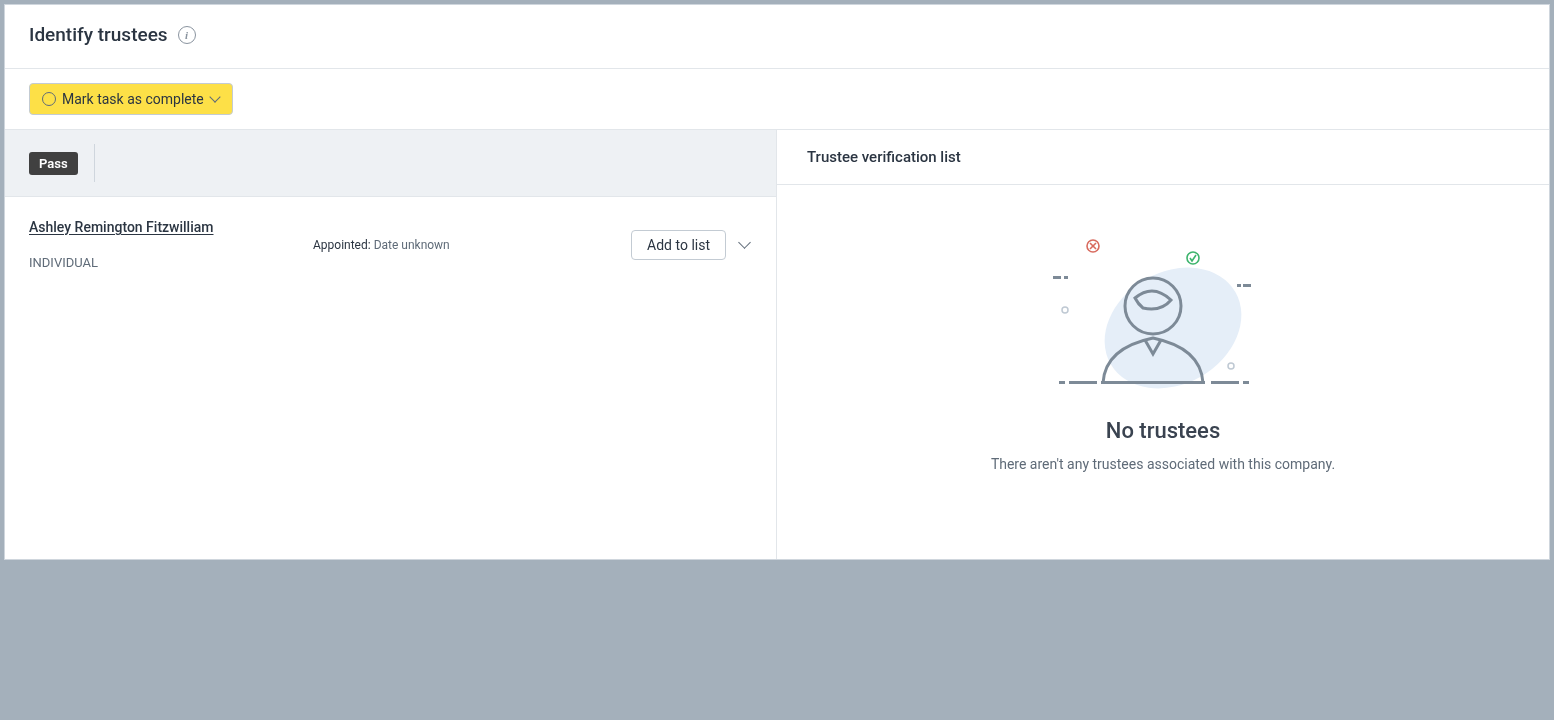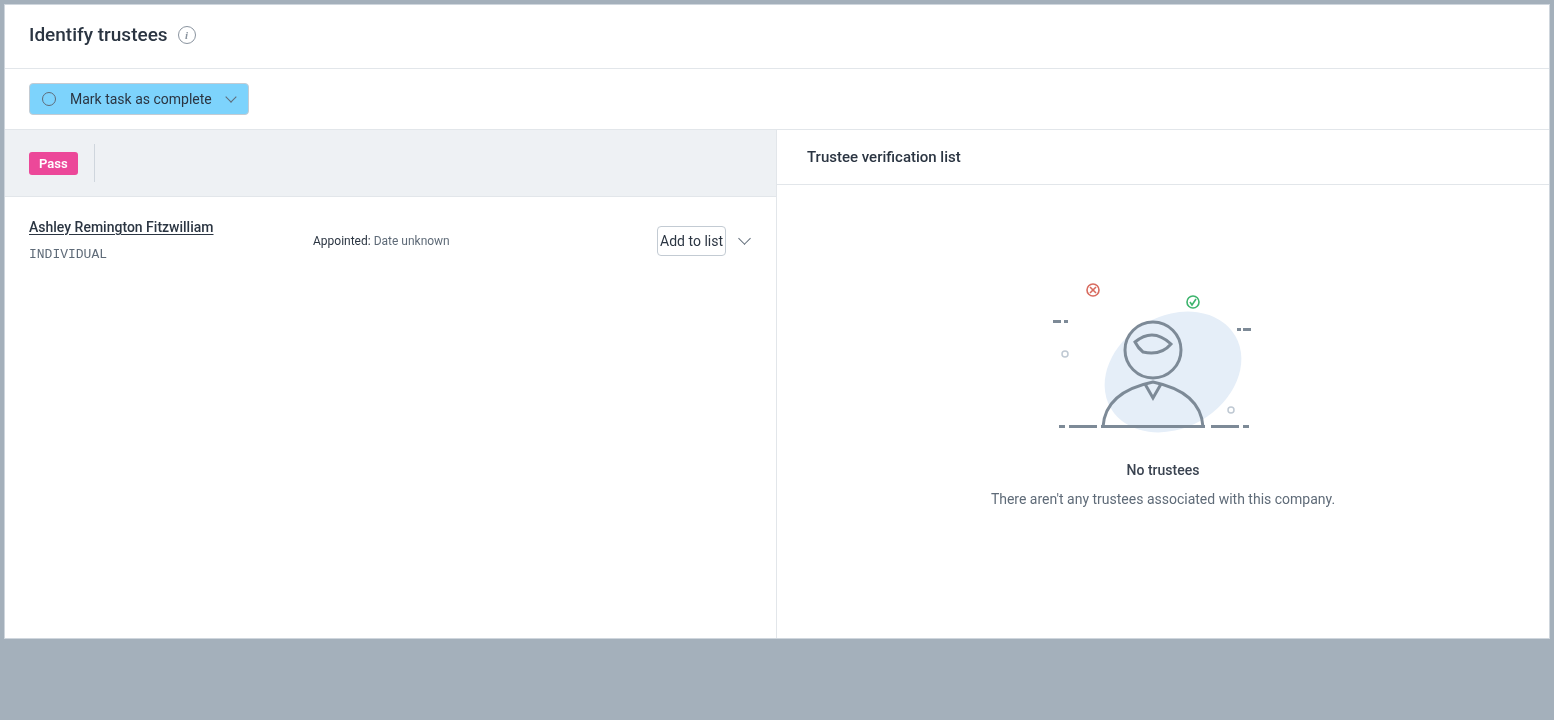--- a/index.html
+++ b/index.html
@@ -6,21 +6,21 @@
   body {
     font-family: -apple-system, BlinkMacSystemFont, "Segoe UI", Roboto, Helvetica, Arial, sans-serif;
     background: #a4b0bb;
     padding: 4px;
     color: #2b3542;
     font-size: 14px;
   }
   .app {
     background: #fff;
     width: 100%;
-    height: 635px;
+    height: 556px;
     display: flex;
     flex-direction: column;
     border: 1px solid #cfd6dd;
   }
   .header {
     padding: 18px 24px 22px 24px;
     border-bottom: 1px solid #e2e6ea;
     display: flex;
     align-items: center;
     gap: 10px;
@@ -44,28 +44,28 @@
   }
   .toolbar {
     padding: 14px 24px;
     border-bottom: 1px solid #e2e6ea;
     display: flex;
     align-items: center;
     justify-content: space-between;
   }
   .btn {
     border: 1px solid #c3cbd3;
-    background: #7dd3fc;
+    background: #fde047;
     border-radius: 4px;
     padding: 7px 12px;
     font-size: 14px;
     color: #2b3542;
     display: inline-flex;
     align-items: center;
-    gap: 14px;
+    gap: 6px;
     cursor: pointer;
     font-family: inherit;
   }
   .btn-group-right { display: flex; gap: 10px; }
   .circle-empty {
     width: 14px; height: 14px;
     border: 1.5px solid #5f6b78;
     border-radius: 50%;
     display: inline-block;
   }
@@ -106,21 +106,21 @@
   }
   .check-header {
     background: #eef1f4;
     padding: 14px 24px;
     display: flex;
     align-items: center;
     gap: 16px;
     border-bottom: 1px solid #e2e6ea;
   }
   .badge-pass {
-    background: #ec4899;
+    background: #404040;
     color: #fff;
     font-weight: 600;
     font-size: 13px;
     padding: 4px 10px;
     border-radius: 3px;
   }
   .check-sep {
     width: 1px; height: 38px;
     background: #cfd6dd;
   }
@@ -136,32 +136,31 @@
   .trustee-name {
     font-size: 14px;
     font-weight: 500;
     color: #2b3542;
     text-decoration: underline;
     text-underline-offset: 2px;
   }
   .trustee-type {
     font-size: 13px;
     color: #5f6b78;
-    margin-top: 12px;
-    font-family: Liberation Mono, monospace;
+    margin-top: 20px;
   }
   .appointed { flex: 1; font-size: 12px; }
   .appointed-label { color: #2b3542; }
   .appointed-value { color: #5f6b78; }
   .row-actions { display: flex; align-items: center; gap: 12px; }
   .btn-small {
     border: 1px solid #c3cbd3;
     background: #fff;
     border-radius: 4px;
-    padding: 6px 2px;
+    padding: 6px 15px;
     font-size: 14px;
     color: #2b3542;
     cursor: pointer;
     font-family: inherit;
   }
   .expand-btn {
     width: 14px; height: 14px;
     position: relative;
     cursor: pointer;
   }
@@ -185,21 +184,21 @@
     flex: 1;
     display: flex;
     flex-direction: column;
     align-items: center;
     justify-content: center;
     padding: 40px 20px 80px;
     text-align: center;
   }
   .illus { width: 220px; height: 170px; margin-bottom: 20px; }
   .empty-title {
-    font-size: 14px;
+    font-size: 22px;
     font-weight: 500;
     color: #3a4350;
     margin-bottom: 10px;
   }
   .empty-line {
     font-size: 14px;
     color: #5f6b78;
     line-height: 1.6;
   }
 </style>

